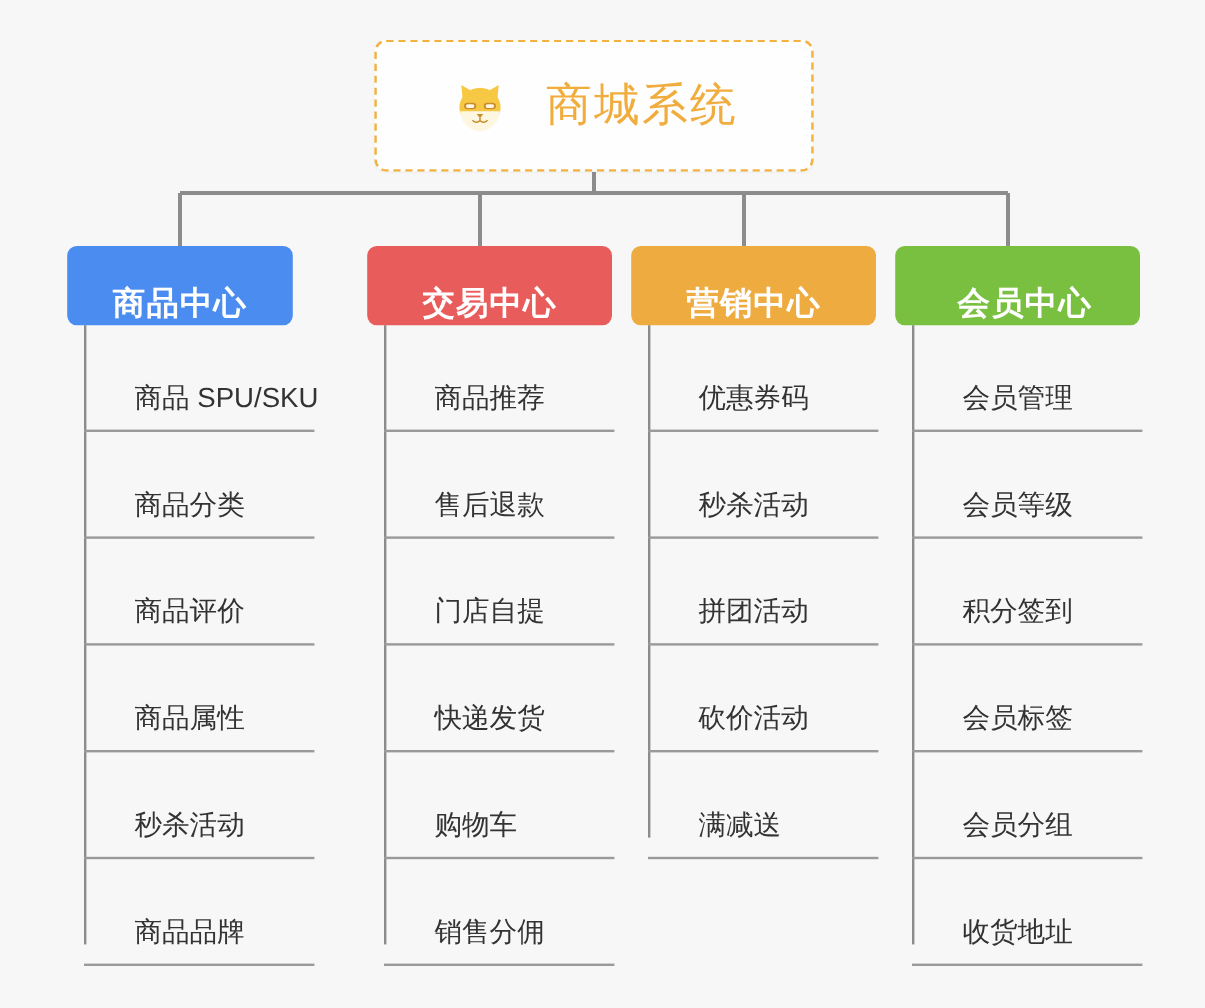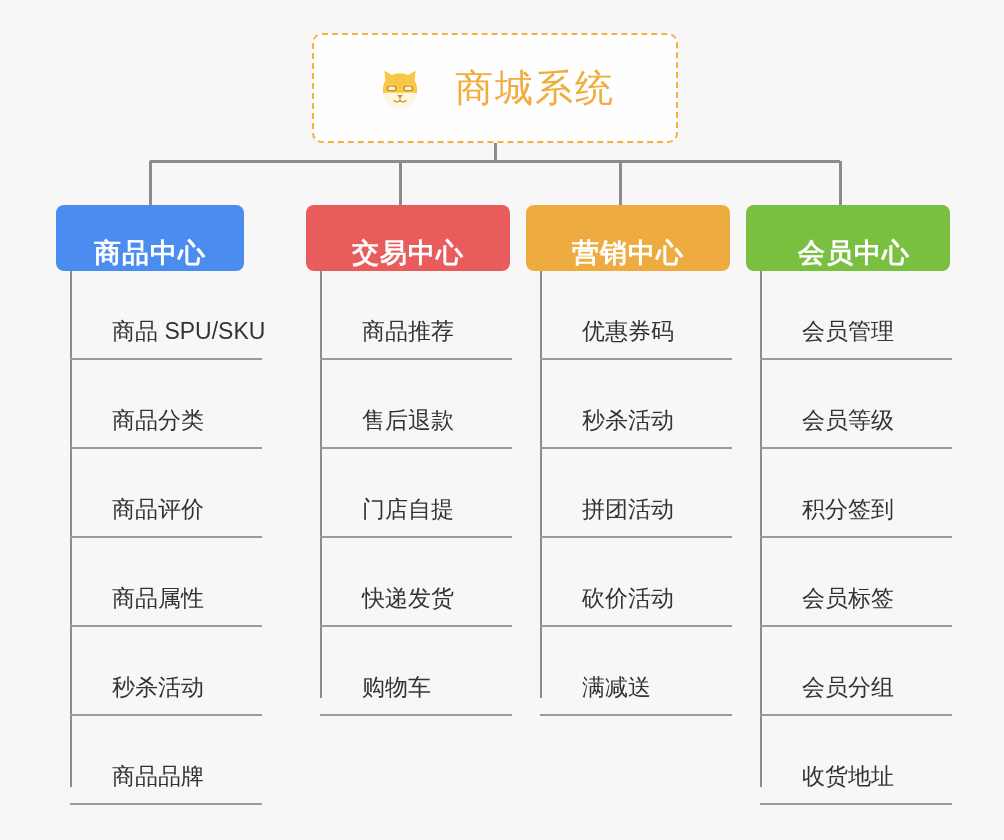--- a/index.html
+++ b/index.html
@@ -198,20 +198,23 @@
           </div>
         <div class="sub-item">
             <span class="sub-label">门店自提</span>
           </div>
         <div class="sub-item">
             <span class="sub-label">快递发货</span>
           </div>
         <div class="sub-item">
             <span class="sub-label">购物车</span>
           </div>
+        <div class="sub-item">
+            <span class="sub-label">销售分佣</span>
+          </div>
       </div>
     </div>
 
     <div class="column col-2">
       <div class="cat-header" style="background: rgb(238, 171, 63);">
         <span>营销中心</span>
       </div>
       <div class="sub-list">
         <div class="sub-item">
             <span class="sub-label">优惠券码</span>

